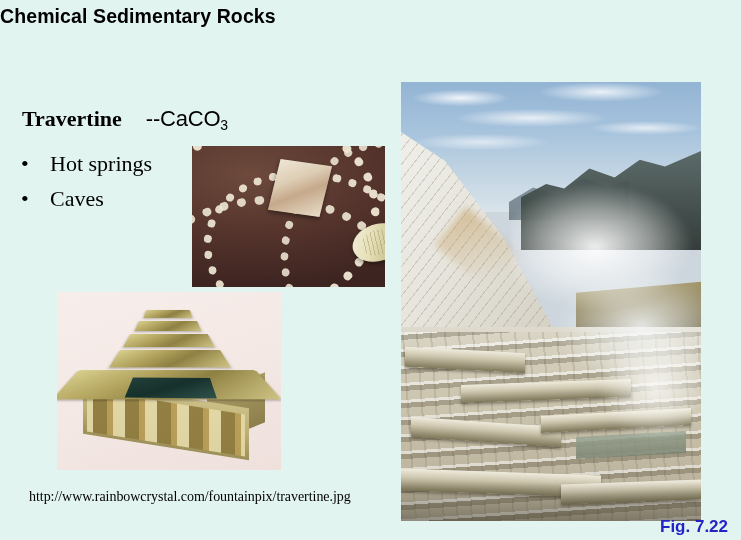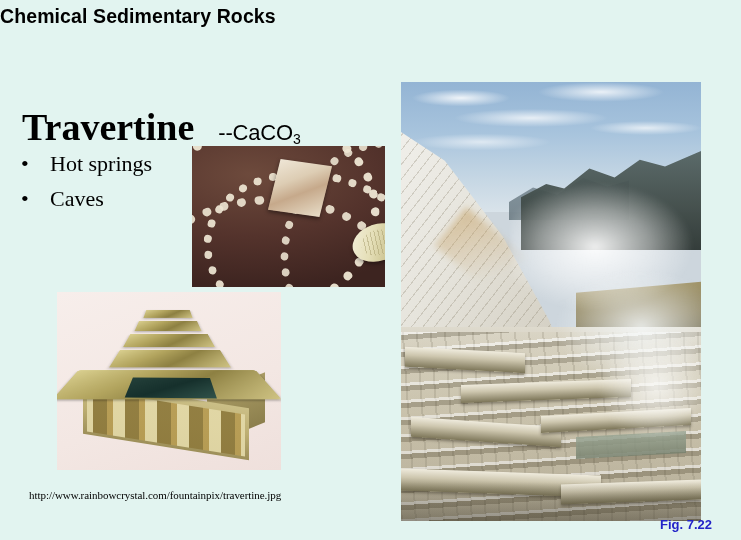--- a/index.html
+++ b/index.html
@@ -41,21 +41,21 @@
   #heading-row {
     position: absolute;
     left: 22px;
     top: 108px;
     white-space: nowrap;
     line-height: 1;
   }
   #heading-main {
     font-family: "Liberation Serif", serif;
     font-weight: bold;
-    font-size: 38px;
+    font-size: 22px;
     color: #000000;
     vertical-align: baseline;
     margin-top: 7px;
   }
   #heading-formula {
     font-family: "Liberation Sans", sans-serif;
     font-weight: normal;
     font-size: 22px;
     color: #000000;
     vertical-align: baseline;
@@ -97,34 +97,34 @@
     font-size: 22px;
     line-height: 28px;
   }
 
   
   #credit-url {
     position: absolute;
     left: 29px;
     top: 489px;
     font-family: "Liberation Serif", serif;
-    font-size: 11px;
+    font-size: 14px;
     color: #000000;
     white-space: nowrap;
     letter-spacing: -0.05px;
   }
 
   
   #figure-caption {
     position: absolute;
     left: 660px;
     top: 517px;
     font-family: "Liberation Sans", sans-serif;
     font-weight: bold;
-    font-size: 13px;
+    font-size: 17px;
     color: #2323c8;
     white-space: nowrap;
   }
 
   
   #photo-beads {
     position: absolute;
     left: 192px;
     top: 146px;
     width: 193px;

